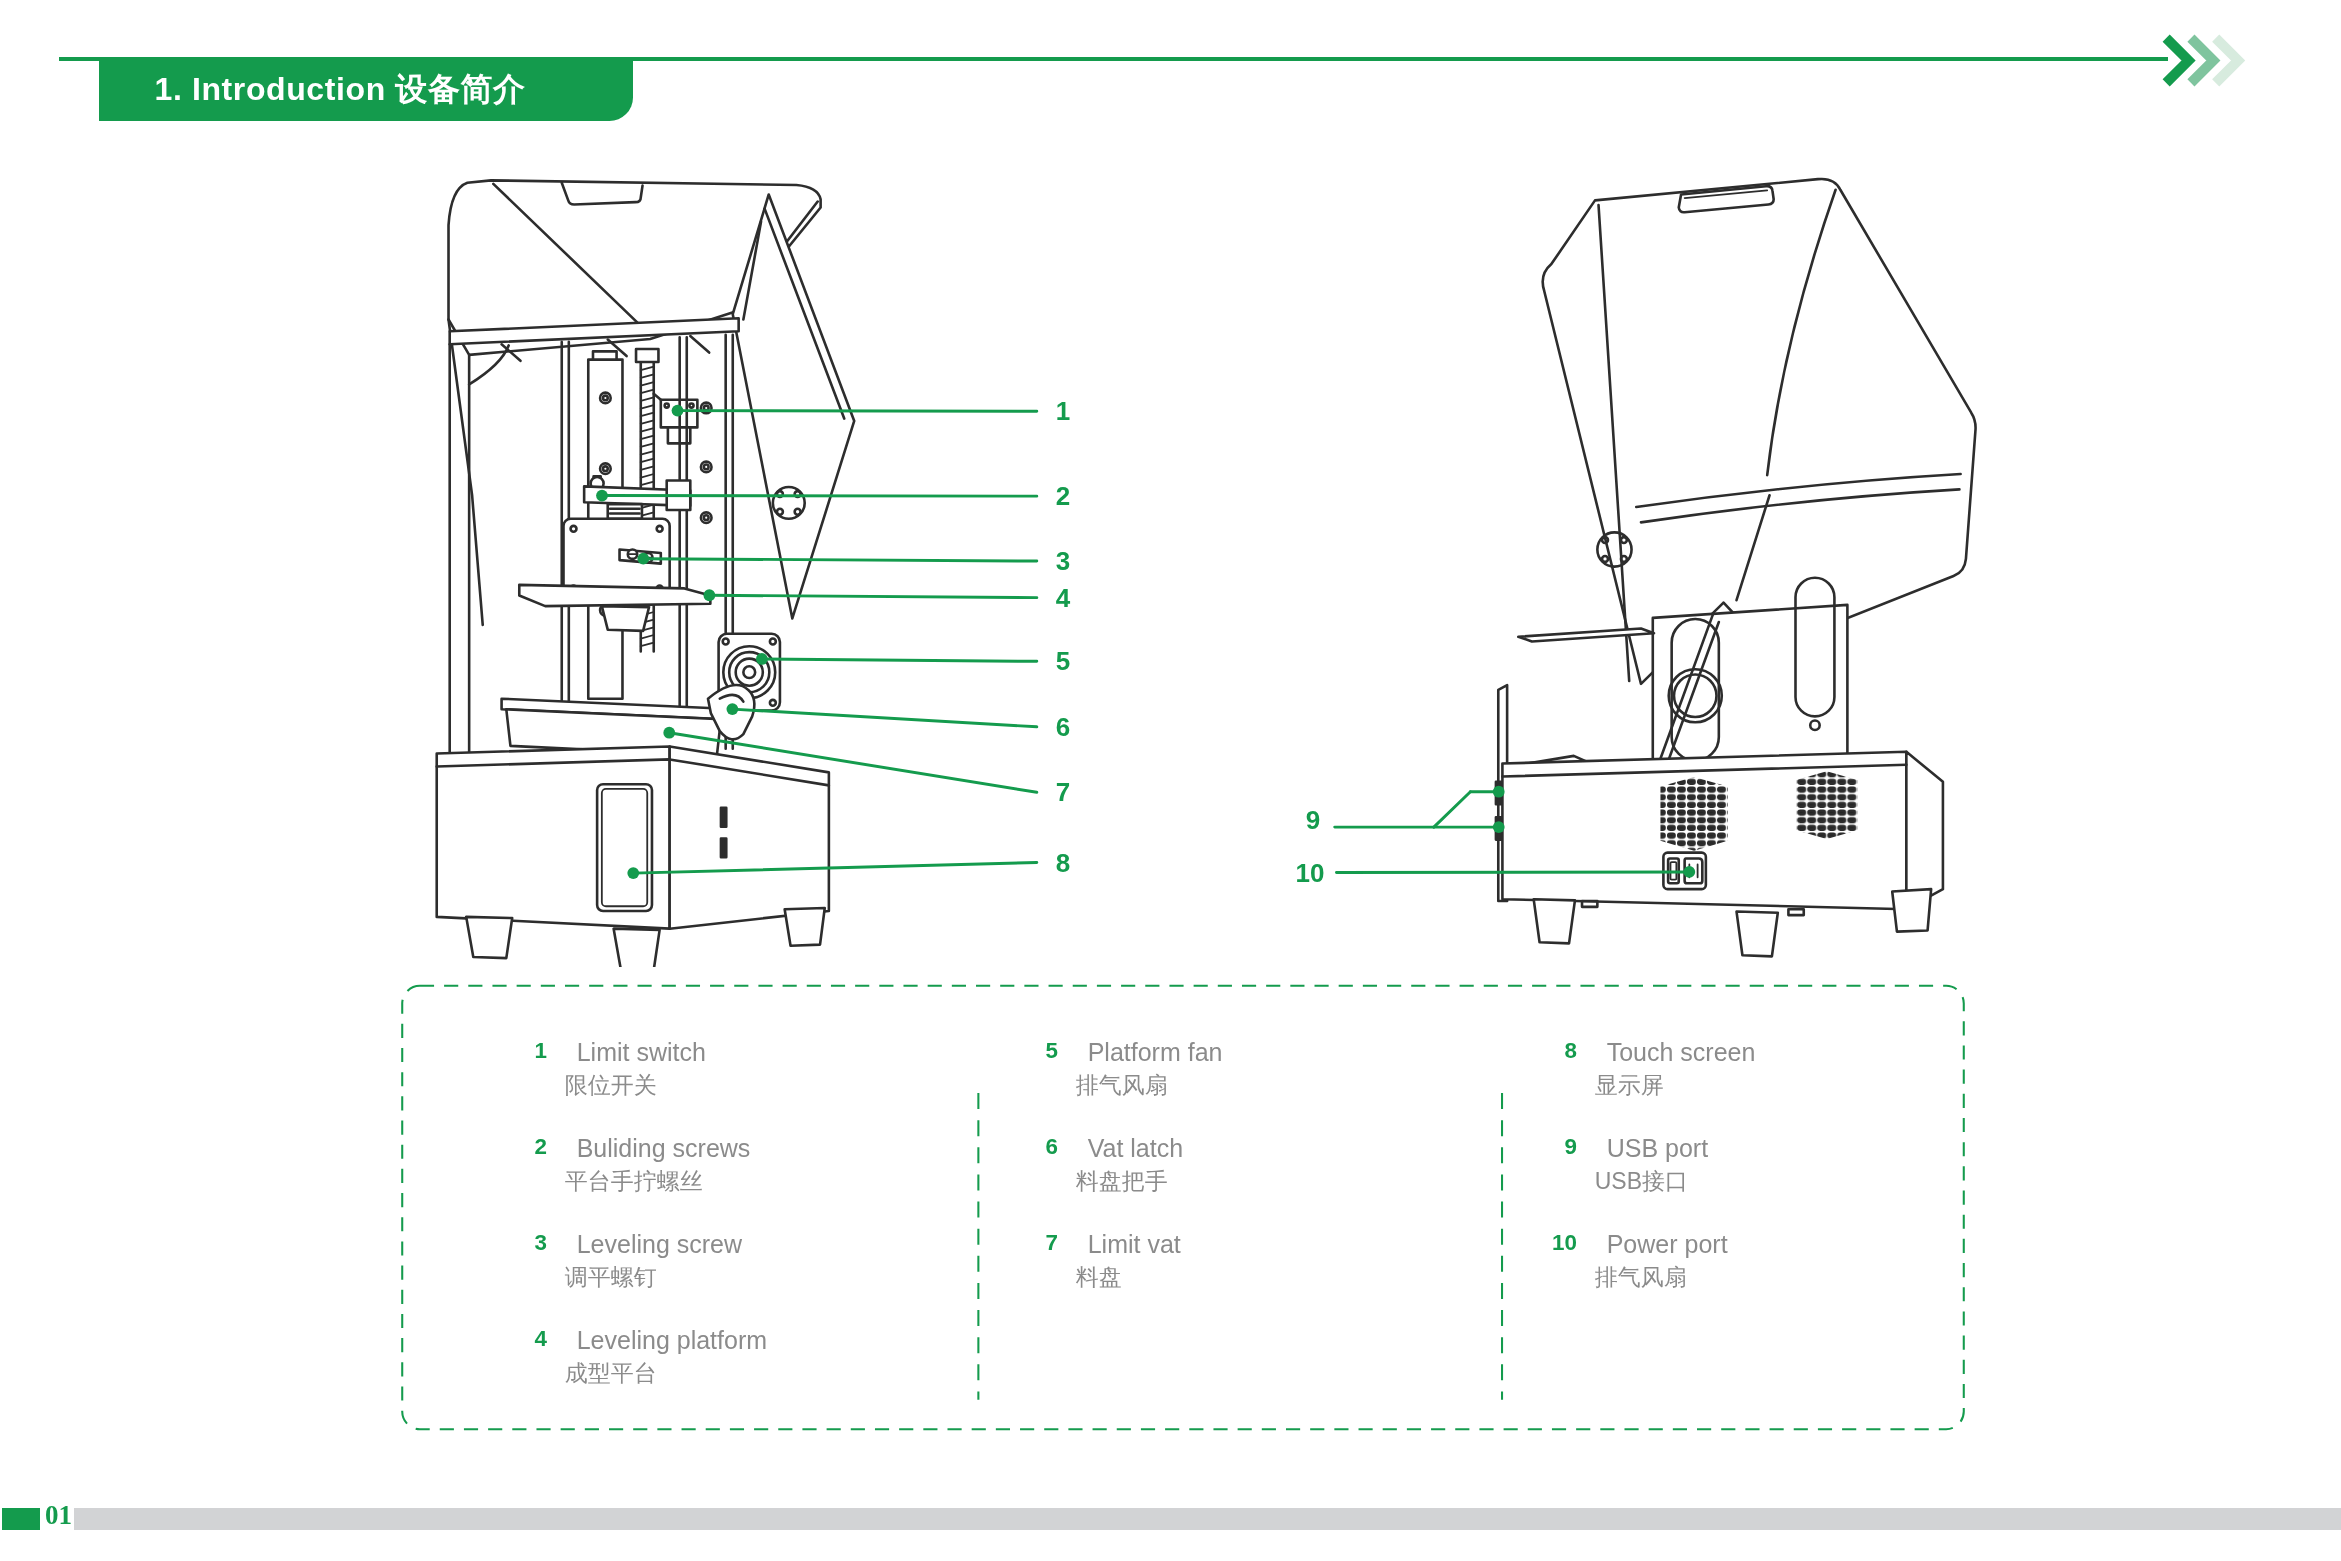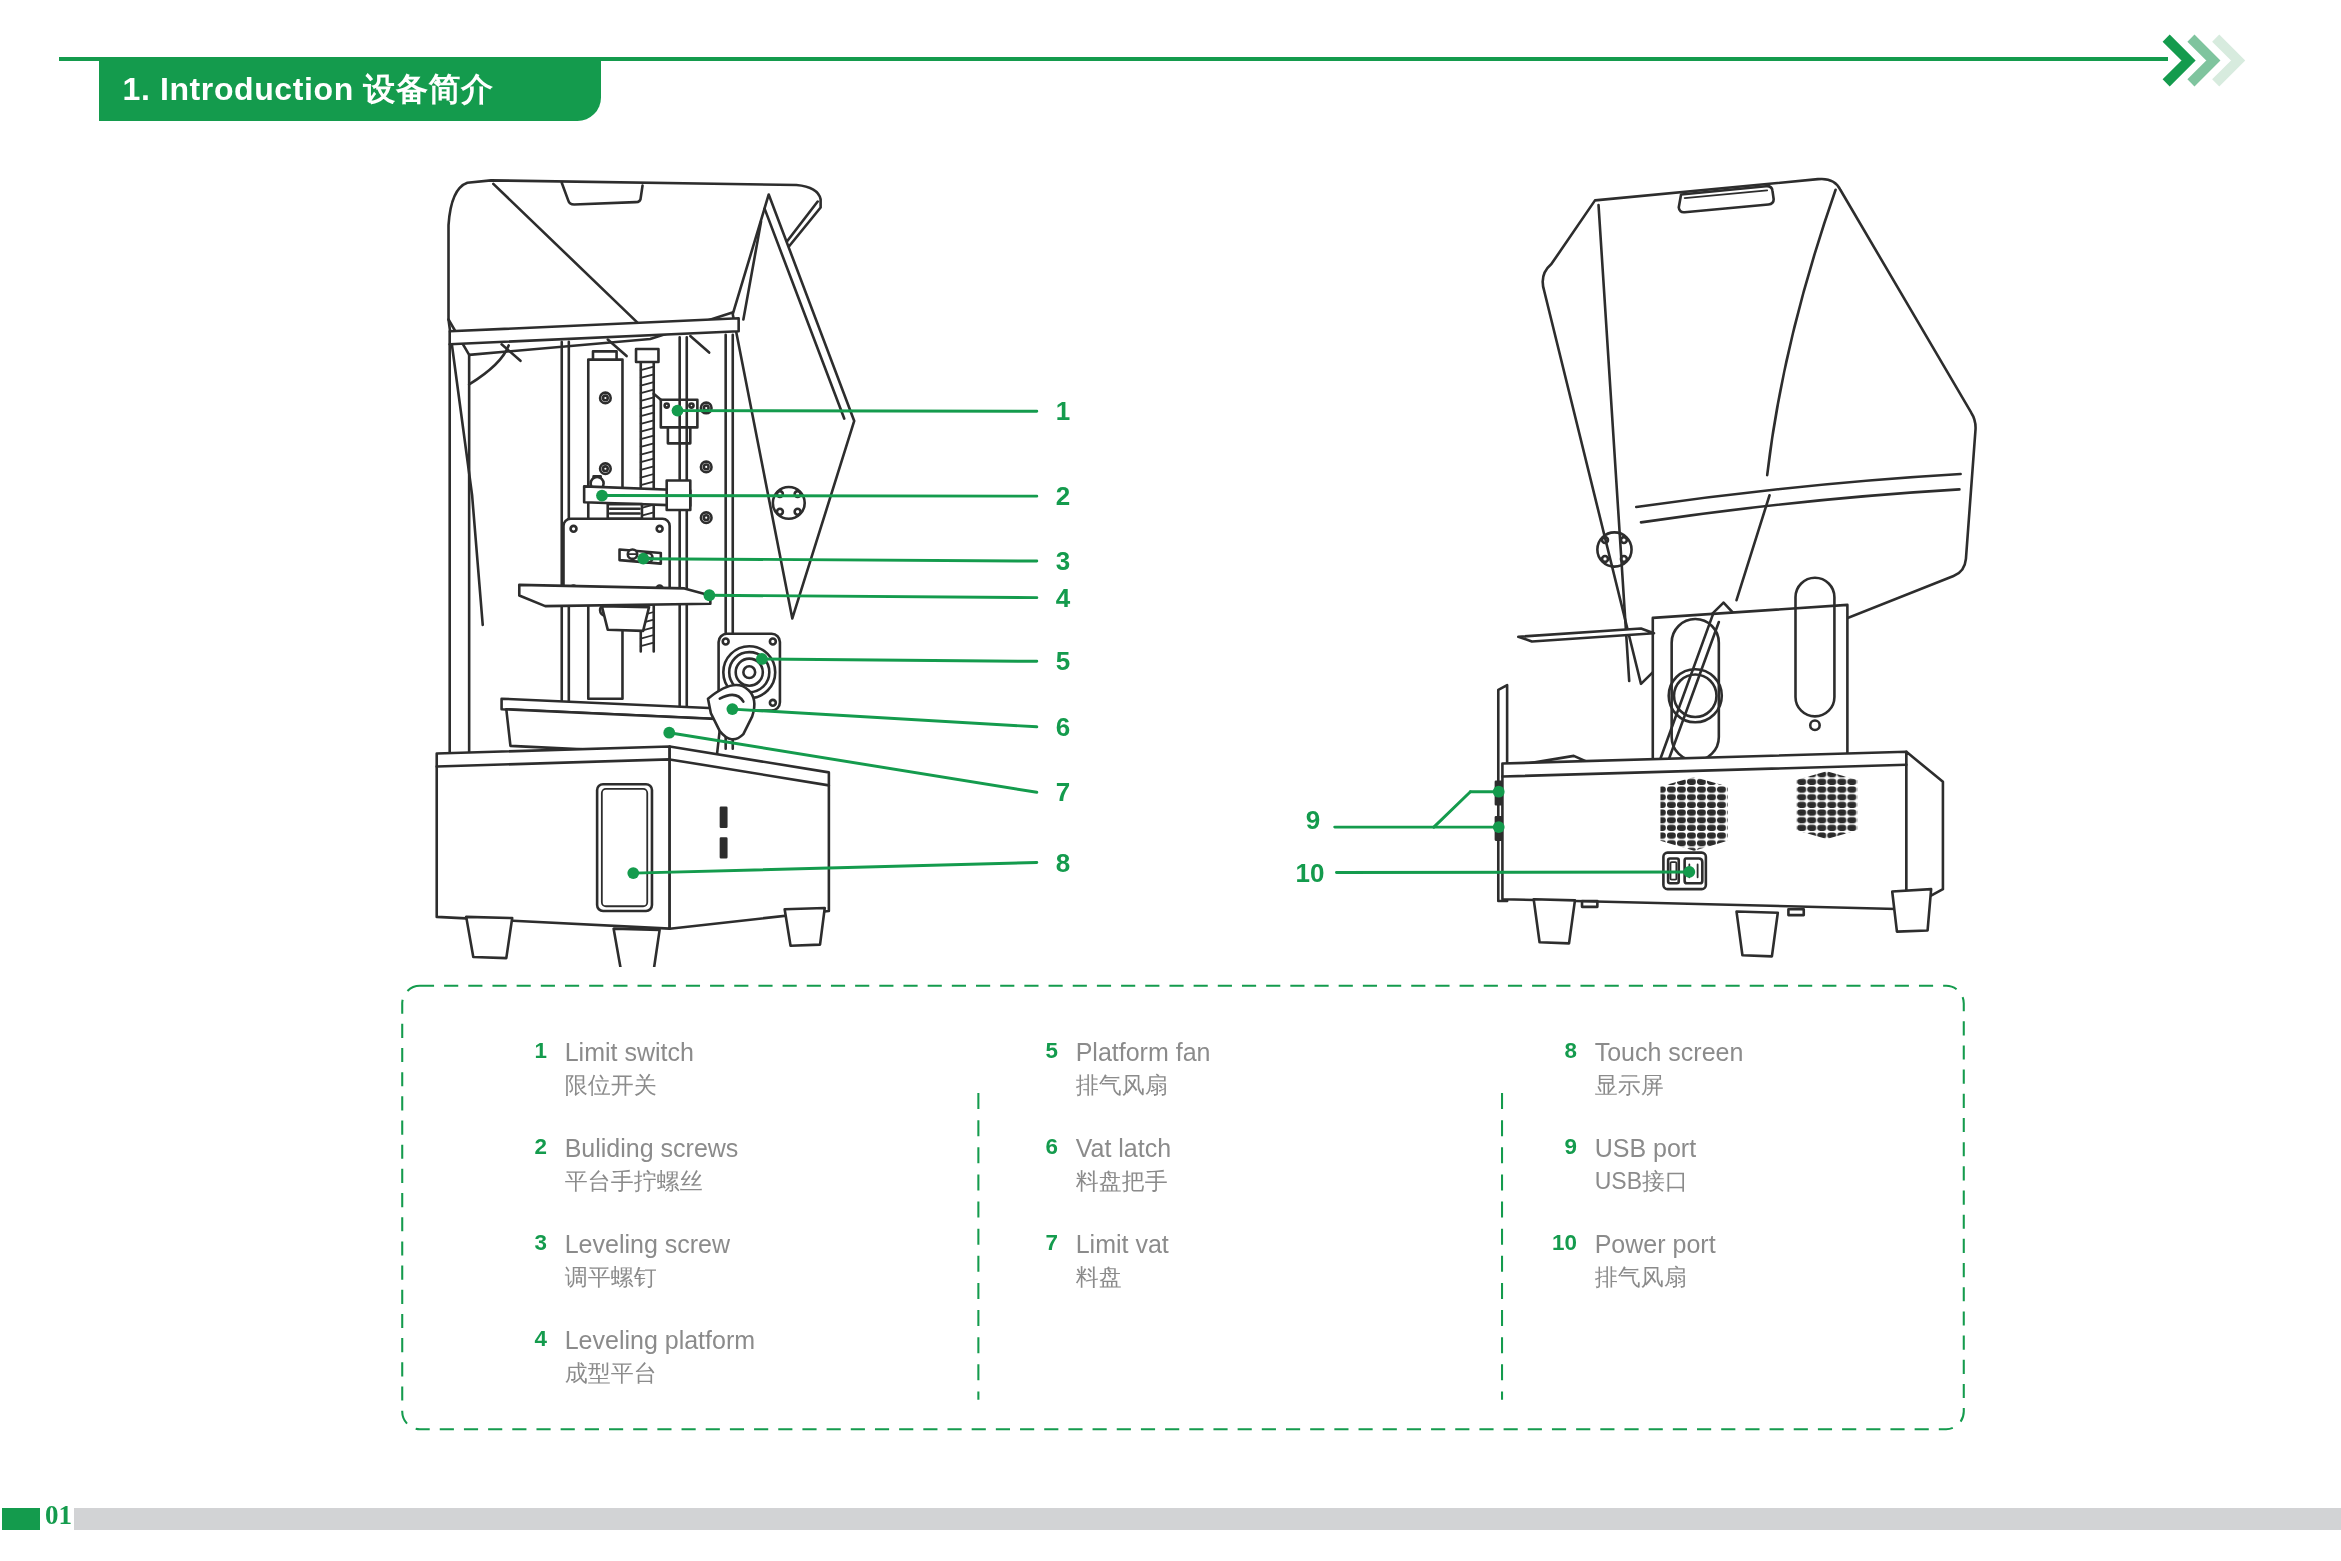--- a/index.html
+++ b/index.html
@@ -2,21 +2,21 @@
 <html style="font-size:9.4px"><head>
 <meta charset="utf-8">
 <style>
   html,body{margin:0;padding:0;background:#ffffff;}
   .page{position:relative;width:2342px;height:1561px;background:#fff;overflow:hidden;
         font-family:"Liberation Sans", sans-serif;}
 
   
   .top-rule{position:absolute;left:59px;top:57px;width:2109px;height:4.1px;background:#149B4D;}
   .banner{position:absolute;left:99px;top:58px;width:502px;height:63px;background:#149B4D;
-          border-bottom-right-radius:23.6px;}
+          border-bottom-right-radius:23.6px;padding-left:32px;}
   .banner .t{color:#fff;font-size:32px;font-weight:bold;line-height:63px;padding-left:23.6px;
              letter-spacing:0.6px;white-space:nowrap;}
   .chevrons{position:absolute;left:2160px;top:31px;}
 
   
   .draw{position:absolute;}
   .draw path,.draw line,.draw rect,.draw circle,.draw polyline,.draw ellipse
        {vector-effect:non-scaling-stroke;}
 
   
@@ -24,21 +24,21 @@
   .callout-num{position:absolute;transform:translate(-50%,-50%);color:#149B4D;
                font-size:26px;font-weight:bold;}
 
   
   .legend{position:absolute;left:400px;top:984px;width:1566px;height:447px;}
   .legend-col{position:absolute;top:52px;}
   .legend-item{display:flex;margin-bottom:31px;}
   .legend-item .num{width:41px;text-align:right;color:#149B4D;font-size:22.4px;
                     font-weight:bold;padding-top:2.4px;flex:none;}
   .legend-item .txt{margin-left:17.7px;color:#8B8B8B;}
-  .legend-item .en{font-size:25px;line-height:33px;}
+  .legend-item .en{font-size:25px;line-height:33px;margin-left:12px;}
   .legend-item .zh{font-size:23px;line-height:32px;}
 
   
   .footer-square{position:absolute;left:2.4px;top:1508px;width:38px;height:22.4px;background:#149B4D;}
   .footer-num{position:absolute;left:45px;top:1500px;color:#149B4D;font-size:27px;font-weight:bold;
               font-family:"Liberation Serif", serif;}
   .footer-bar{position:absolute;left:74px;top:1508px;width:2268px;height:22px;background:#D2D3D5;}
 </style>
 </head>
 <body>

